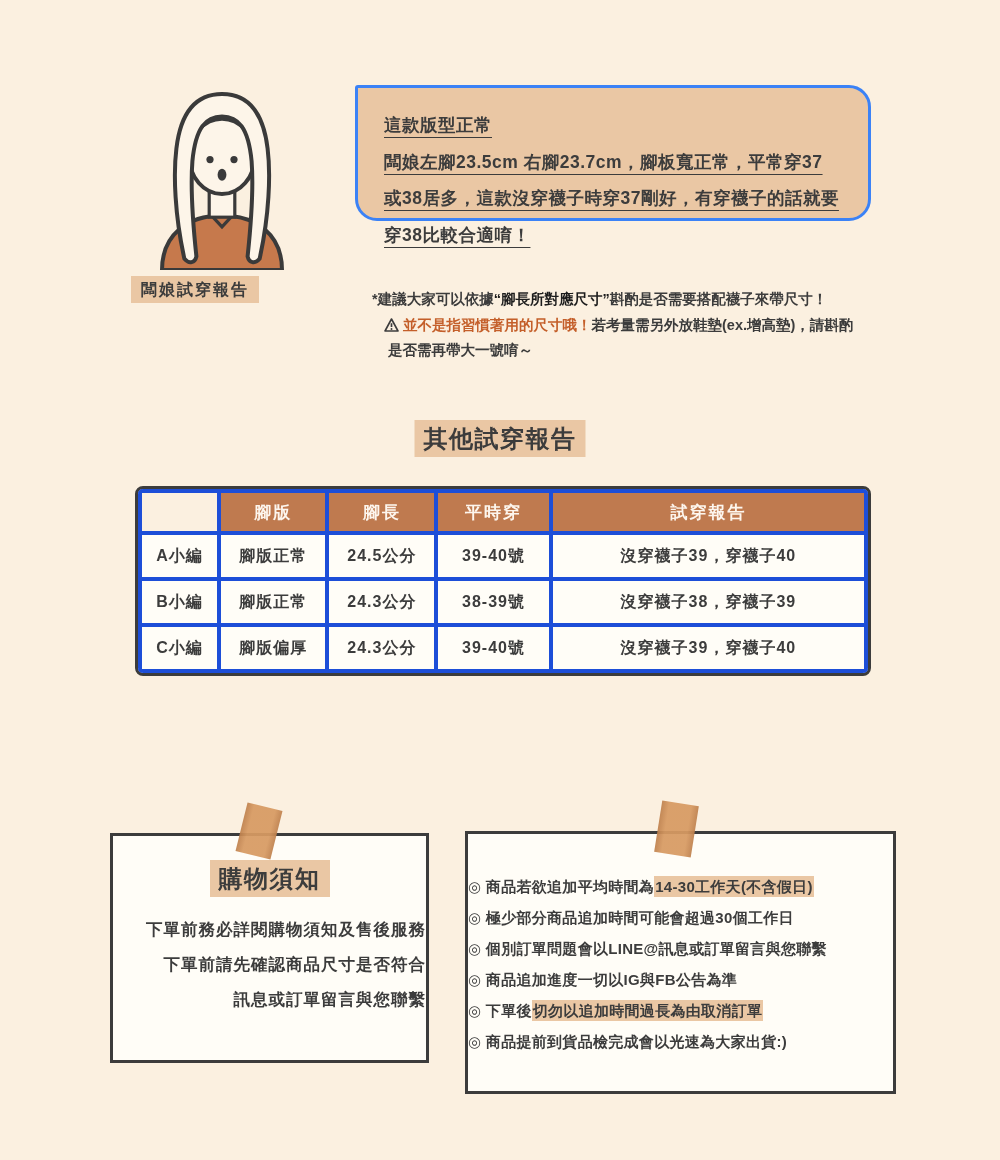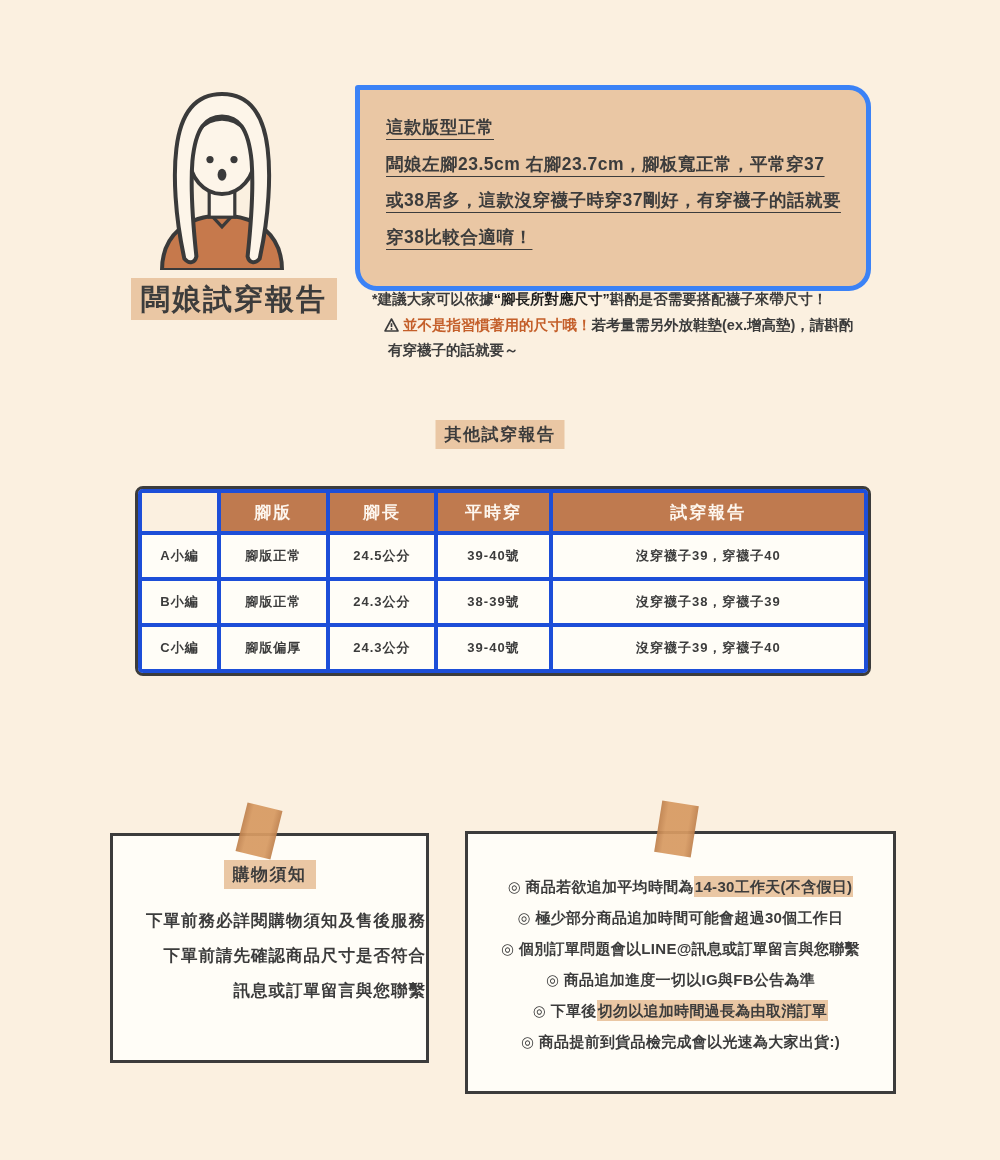--- a/index.html
+++ b/index.html
@@ -9,26 +9,26 @@
           color:#3c3c3c; font-weight:700; overflow:hidden; }
 
   .abs { position:absolute; }
 
   
   .avatar { left:138px; top:78px; width:168px; }
 
   
   .boss-title { left:131px; top:280px; }
   .hl { background:#eac7a4; }
-  .title-lg { font-size:29px; padding:5px 10px; letter-spacing:2px;text-align:right; }
-  .title-md { font-size:17px; padding:5px 9px; letter-spacing:1.5px; }
+  .title-lg { font-size:16px; padding:5px 10px; letter-spacing:2px;text-align:right; }
+  .title-md { font-size:24px; padding:5px 9px; letter-spacing:1.5px; }
 
   
-  .bubble { left:355px; top:85px; width:516px; height:206px; padding:19px 26px 0;
-            background:#eac7a4; border:5px solid #3b82f6;
+  .bubble { left:355px; top:85px; width:516px; height:136px; padding:19px 26px 0;
+            background:#eac7a4; border:3px solid #3b82f6;
             border-radius:3px 22px 22px 22px; }
   .bubble-line { font-size:17.5px; line-height:36.5px; letter-spacing:0.5px;
                  text-decoration:underline; text-underline-offset:6px;
                  text-decoration-thickness:1.3px; white-space:nowrap; }
 
   
   .notes { left:372px; top:287px; width:512px; font-size:14.5px; line-height:25.5px; }
   .note { white-space:nowrap; }
   .note-strong { color:#1c1c1c; }
   .warn-text { color:#c45f2a; }
@@ -41,30 +41,30 @@
   .other-heading { left:50%; top:423px; transform:translateX(-50%); }
 
   
   .table-wrap { left:135px; top:486px; width:736px; border:3px solid #3c3c3c;
                 border-radius:8px; overflow:hidden; background:#fffdf7; }
   table { width:100%; border-collapse:collapse; }
   th, td { border:4px solid #1d4ed8; text-align:center; }
   thead th { height:42px; background:#bf7a4f; color:#fdf6ee; font-size:17px;
              letter-spacing:2px; font-weight:700; }
   thead th.corner { background:#fbf0e0; }
-  tbody td { height:46px; background:#fffdf7; font-size:13px; letter-spacing:1px; }
+  tbody td { height:46px; background:#fffdf7; font-size:16px; letter-spacing:1px; }
 
   
   .box { position:absolute; background:#fffdf7; border:3px solid #3c3c3c; }
   .box-left { left:110px; top:833px; width:319px; height:230px; }
   .box-right { left:465px; top:831px; width:431px; height:263px; padding-top:37px; }
   .box-title { text-align:center; margin-top:27px; }
   .box-lines { margin-top:17px; text-align:right; font-size:16.5px;
                line-height:35px; letter-spacing:1px; }
-  .order-item { text-align:center; font-size:15px; line-height:31px; letter-spacing:0.3px;
+  .order-item { text-align:left; font-size:15px; line-height:31px; letter-spacing:0.3px;
                 white-space:nowrap; }
   .hl-inline { background:#eac7a4; padding:2px 1px; }
 
   
   .tape { position:absolute; opacity:0.93;
           background:linear-gradient(90deg,#bf814d 0%,#d79a62 20%,#d79a62 80%,#bf814d 100%); }
   .tape-left { left:241px; top:806px; width:36px; height:50px; transform:rotate(14deg); }
   .tape-right { left:658px; top:803px; width:37px; height:52px; transform:rotate(9deg); }
 </style>
 </head>
@@ -105,21 +105,21 @@
     </div>
     <div class="note note-indent">
       <span class="warn-icon">
         <svg width="15" height="14" viewBox="0 0 15 14">
           <path d="M7.5 1 L14 13 L1 13 Z" fill="none" stroke="#3c3c3c" stroke-width="1.6" stroke-linejoin="round"></path>
           <line x1="7.5" y1="5.2" x2="7.5" y2="9" stroke="#3c3c3c" stroke-width="1.7"></line>
           <circle cx="7.5" cy="11" r="1" fill="#3c3c3c"></circle>
         </svg>
       </span><span class="warn-text">並不是指習慣著用的尺寸哦！</span><span>若考量需另外放鞋墊(ex.增高墊)，請斟酌</span>
     </div>
-    <div class="note note-indent2">有穿襪子的話就要～</div>
+    <div class="note note-indent2">是否需再帶大一號唷～</div>
   </div>
 
   <div class="abs other-heading">
     <span class="hl title-md">其他試穿報告</span>
   </div>
 
   <div class="abs table-wrap">
     <table>
       <colgroup>
         <col style="width:80px">

